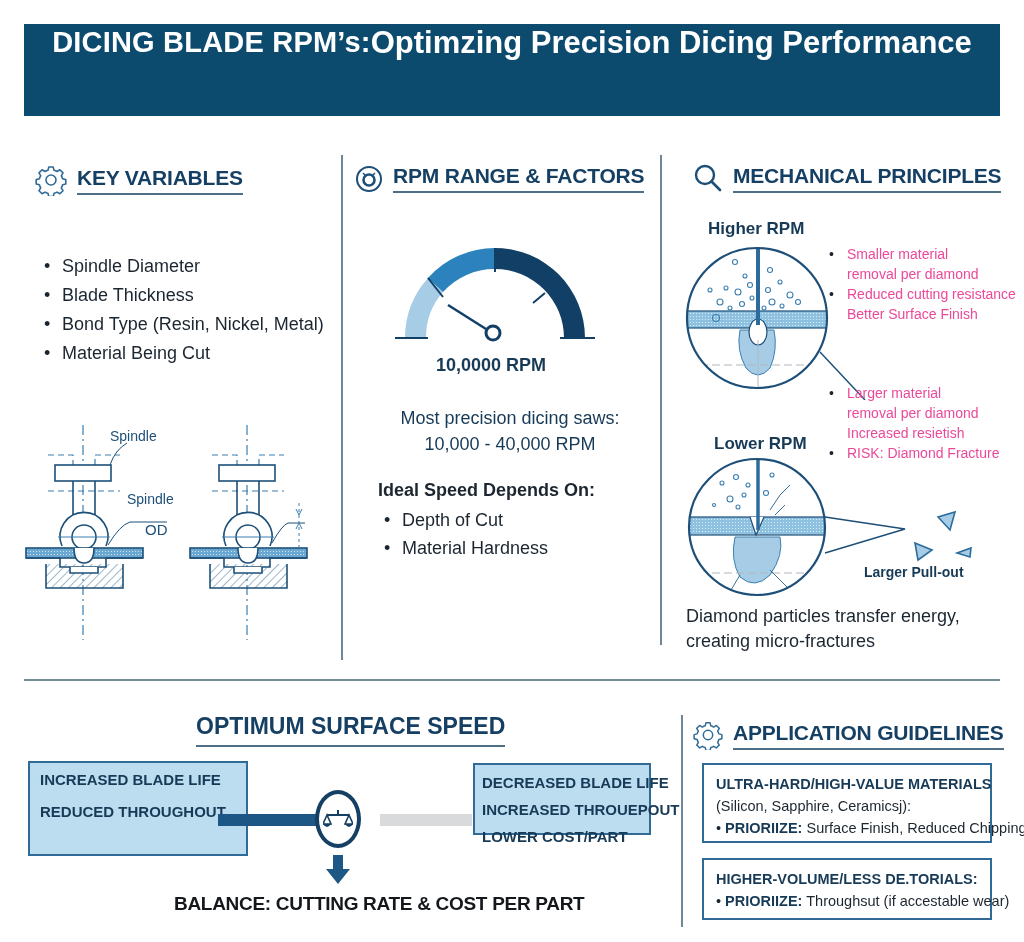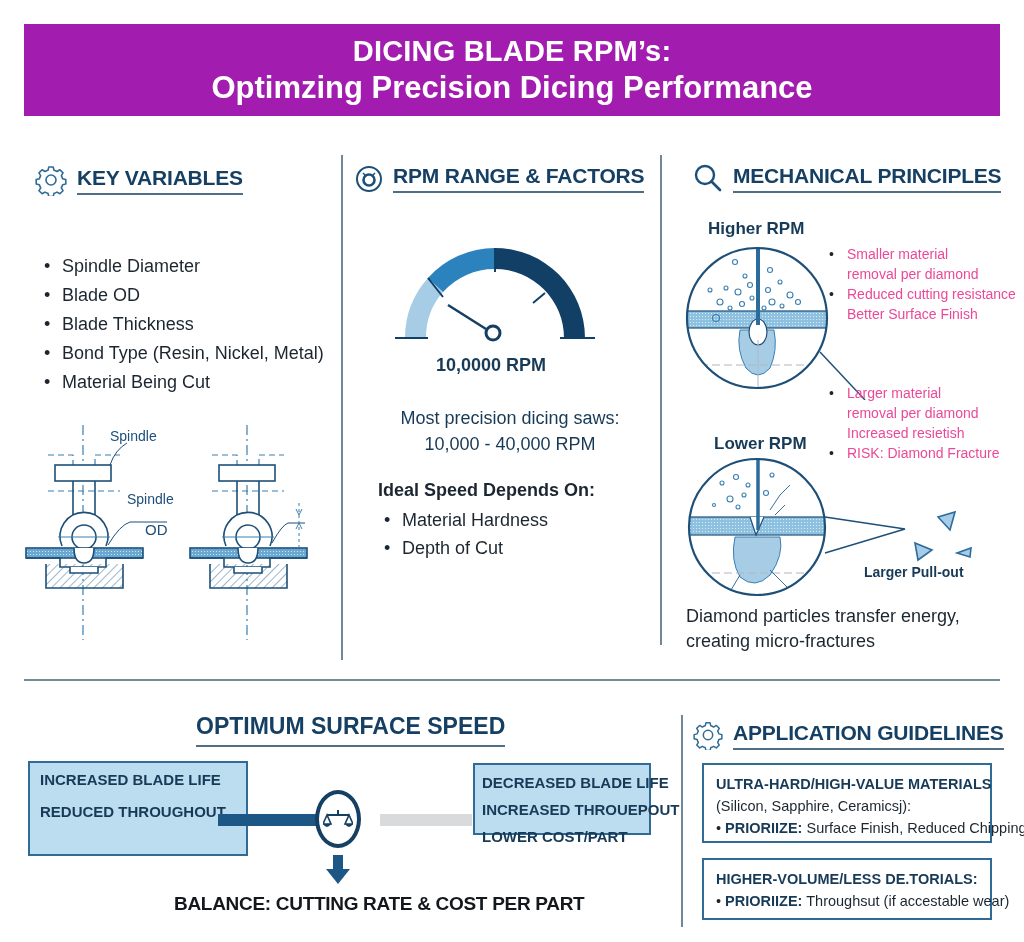--- a/index.html
+++ b/index.html
@@ -1,22 +1,22 @@
 <!DOCTYPE html>
 <html><head>
 <meta charset="utf-8">
 <style>
   * { box-sizing: border-box; margin: 0; padding: 0; }
   html, body { width: 1024px; height: 942px; background: #ffffff; overflow: hidden; }
   body { position: relative; font-family: "Liberation Sans", "DejaVu Sans", sans-serif; color: #1f2a33; }
 
   .banner {
     position: absolute; left: 24px; top: 24px; width: 976px; height: 92px;
-    background: #a21caf; color: #fff; text-align: center;
-    display: flex; flex-direction: column; justify-content: center;
+    background: #0c4a6e; color: #fff; text-align: center;
+    display: flex; flex-direction: row; justify-content: center;
   }
   .banner .l1 { font-size: 29px; font-weight: bold; letter-spacing: 0.2px; line-height: 36px; font-family: "Liberation Sans Narrow", "Liberation Sans", sans-serif; }
   .banner .l2 { font-size: 31px; font-weight: bold; line-height: 38px; }
 
   .vdiv { position: absolute; width: 2px; background: #6f8796; }
   .hdiv { position: absolute; left: 24px; width: 976px; top: 679px; height: 2px; background: #6f8f94; }
 
   .sec-title {
     position: absolute; display: flex; align-items: center; gap: 10px;
     color: #153f63; font-weight: bold; font-size: 21px; letter-spacing: -0.2px;
@@ -90,21 +90,20 @@
 <div class="sec-title" style="left:35px; top:164px;">
   <svg width="32" height="32" viewBox="0 0 32 32">
     <path d="M16 3 l2.2 0 l0.8 3.2 a10 10 0 0 1 3 1.3 l2.9-1.7 l3.1 3.1 l-1.7 2.9 a10 10 0 0 1 1.3 3 l3.2 0.8 l0 4.4 l-3.2 0.8 a10 10 0 0 1 -1.3 3 l1.7 2.9 l-3.1 3.1 l-2.9-1.7 a10 10 0 0 1 -3 1.3 l-0.8 3.2 l-4.4 0 l-0.8-3.2 a10 10 0 0 1 -3-1.3 l-2.9 1.7 l-3.1-3.1 l1.7-2.9 a10 10 0 0 1 -1.3-3 l-3.2-0.8 l0-4.4 l3.2-0.8 a10 10 0 0 1 1.3-3 l-1.7-2.9 l3.1-3.1 l2.9 1.7 a10 10 0 0 1 3-1.3 l0.8-3.2 z" fill="none" stroke="#2f6b96" stroke-width="1.6" stroke-linejoin="round"></path>
     <circle cx="16" cy="16" r="5" fill="none" stroke="#2f6b96" stroke-width="1.6"></circle>
   </svg>
   <span class="t">KEY VARIABLES</span>
 </div>
 
 <ul class="bul kv">
   <li>Spindle Diameter</li>
-  <li>Blade OD</li>
   <li>Blade Thickness</li>
   <li>Bond Type (Resin, Nickel, Metal)</li>
   <li>Material Being Cut</li>
 </ul>
 
 <svg style="position:absolute; left:20px; top:415px;" width="300" height="230" viewBox="0 0 300 230">
   <defs>
     <pattern id="hatch" width="6" height="6" patternUnits="userSpaceOnUse" patternTransform="rotate(45)">
       <line x1="0" y1="0" x2="0" y2="6" stroke="#3a6f96" stroke-width="1"></line>
     </pattern>
@@ -177,22 +176,22 @@
   <circle cx="103" cy="88" r="7" fill="#fff" stroke="#123f66" stroke-width="3"></circle>
 </svg>
 <div class="gauge-val">10,0000 RPM</div>
 
 <div class="most">
   <div>Most precision dicing saws:</div>
   <div>10,000 - 40,000 RPM</div>
 </div>
 <div class="ideal">Ideal Speed Depends On:</div>
 <ul class="bul ideal-list">
+  <li>Depth of Cut</li>
   <li>Material Hardness</li>
-  <li>Depth of Cut</li>
 </ul>
 
 <div class="sec-title" style="left:693px; top:163px;">
   <svg width="30" height="30" viewBox="0 0 30 30">
     <circle cx="12" cy="12" r="9" fill="none" stroke="#1d4f78" stroke-width="2.4"></circle>
     <line x1="18.5" y1="18.5" x2="27" y2="27" stroke="#1d4f78" stroke-width="2.6" stroke-linecap="round"></line>
   </svg>
   <span class="t">MECHANICAL PRINCIPLES</span>
 </div>
 

